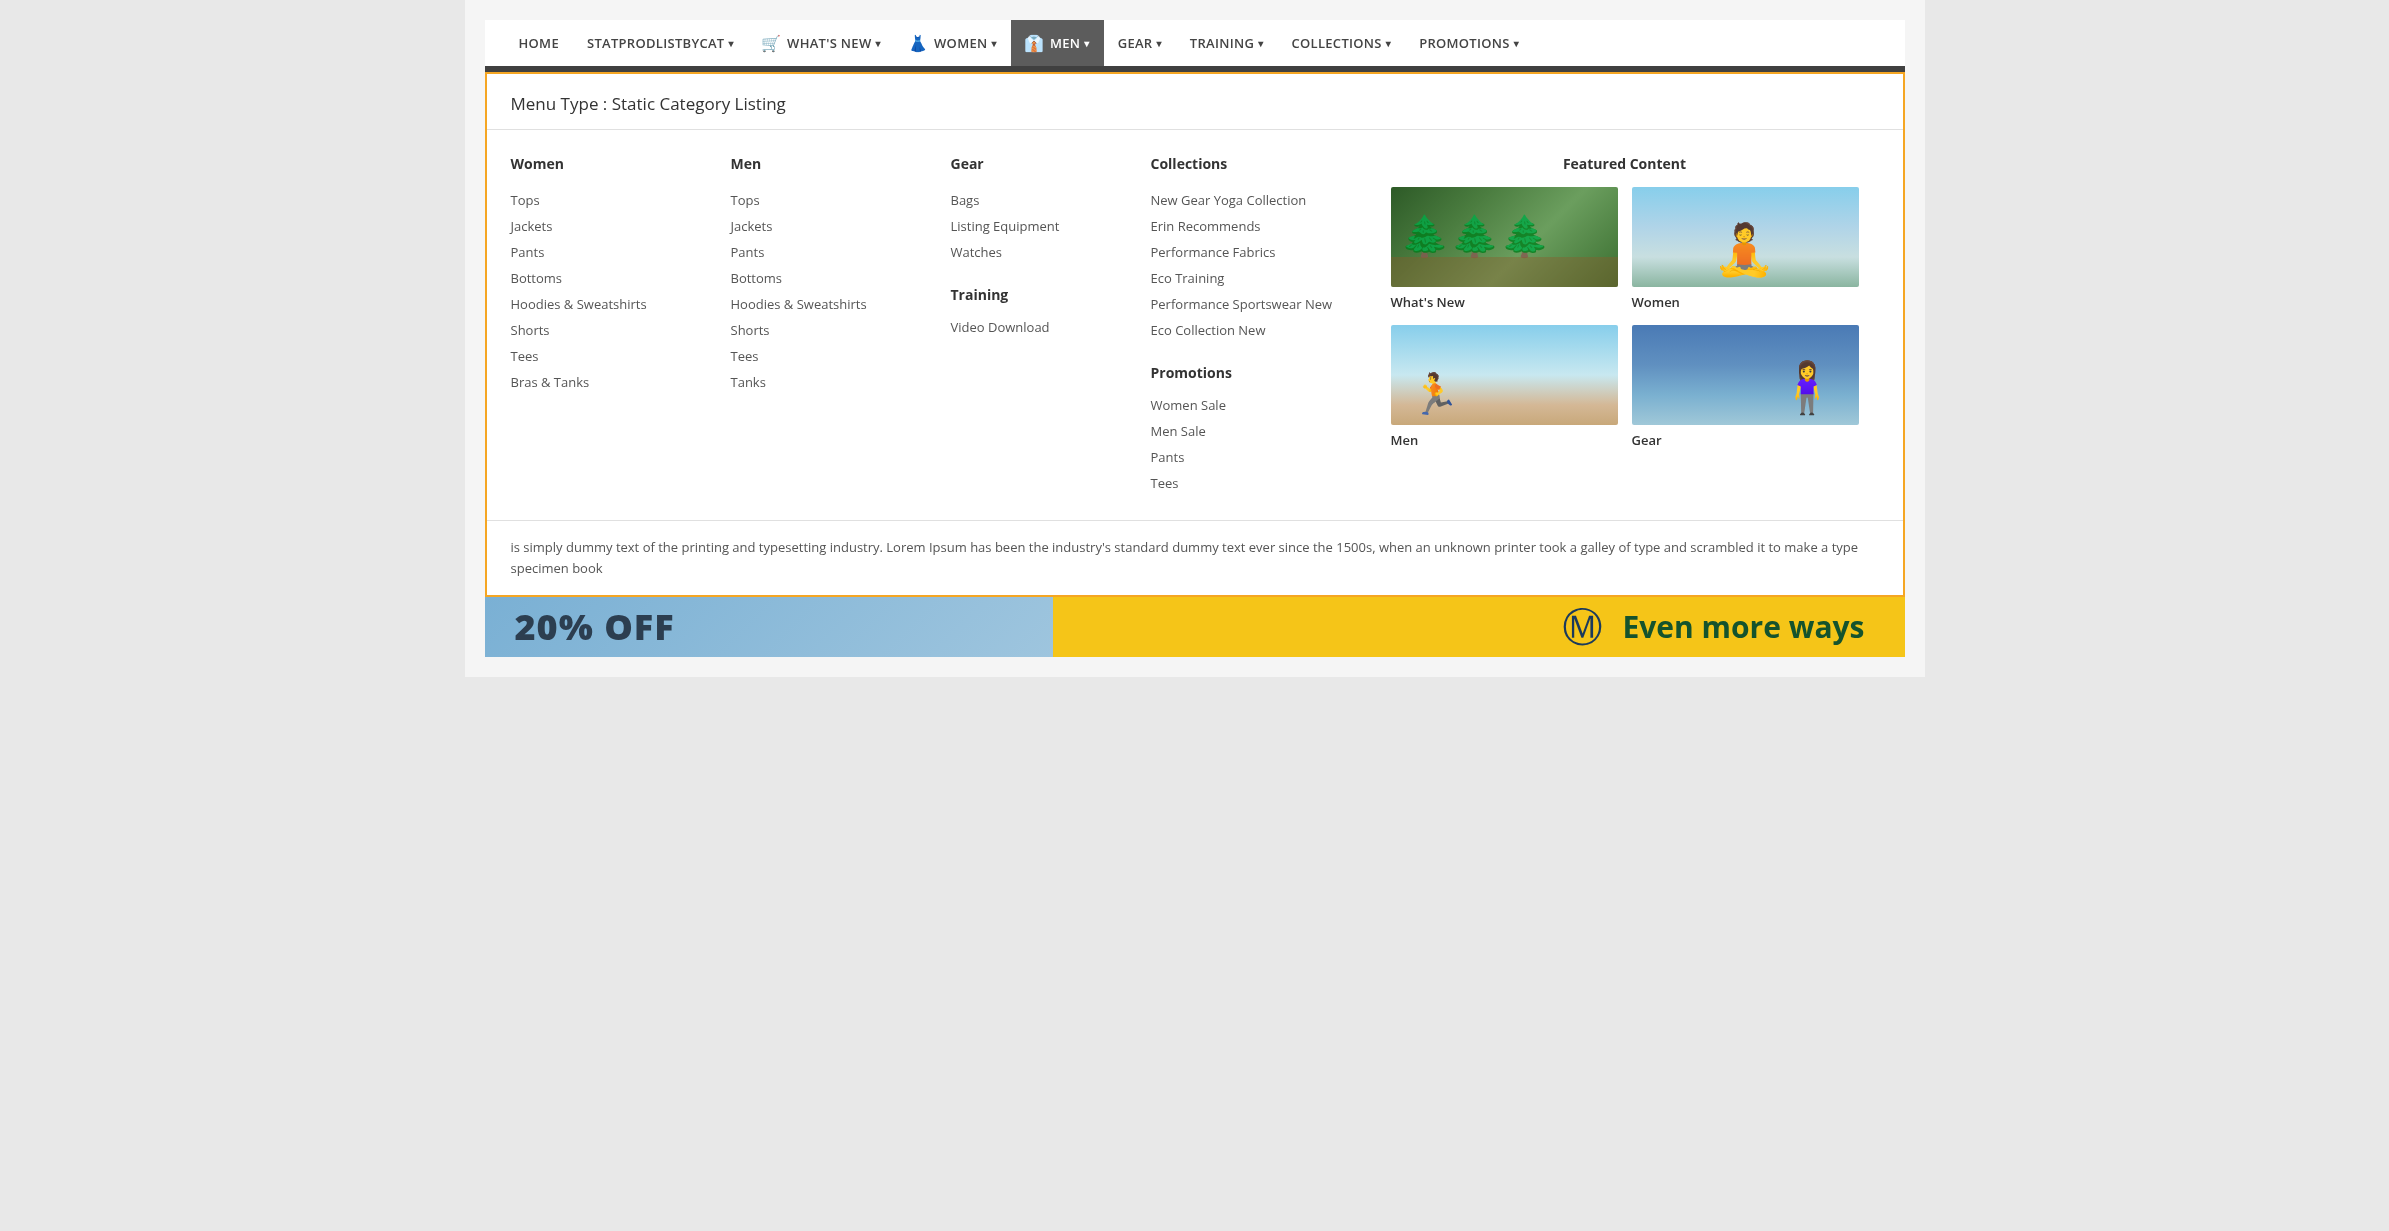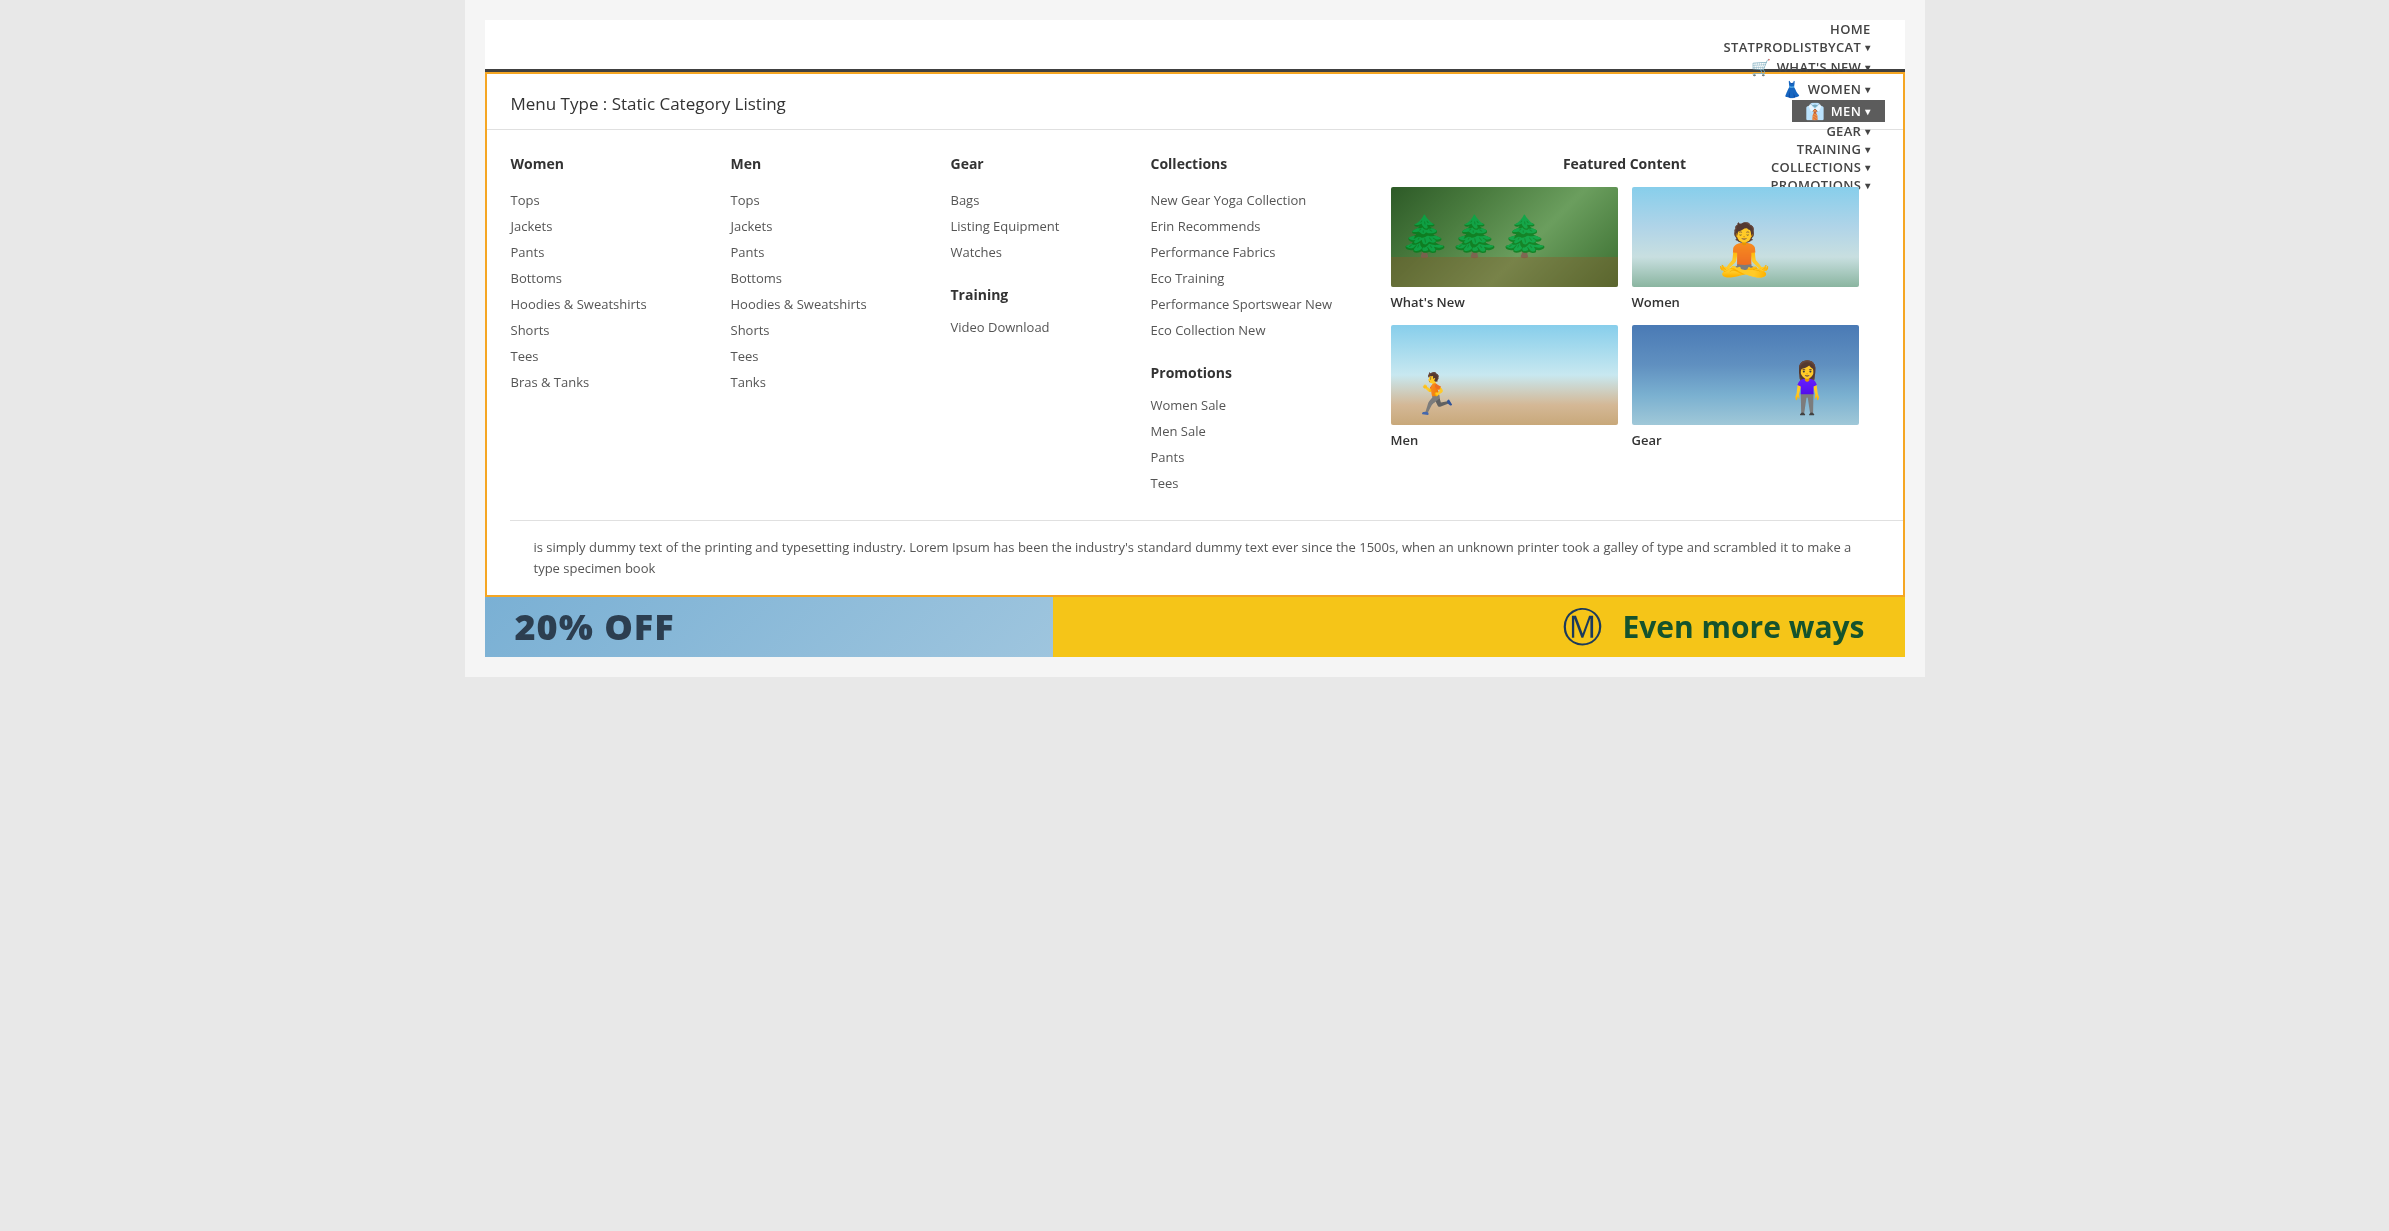--- a/index.html
+++ b/index.html
@@ -13,26 +13,25 @@
     .page-wrapper {
       max-width: 1460px;
       margin: 0 auto;
       background: #f5f5f5;
       padding: 20px;
     }
 
     
     .nav-bar {
       background: #fff;
-      border-bottom: 3px solid #404040;
-      display: flex;
-      align-items: flex-end;
+      border-bottom: 6px solid #404040;
+      display: flex;
+      align-items: flex-start;
       padding: 0 20px;
       height: 52px;
-      flex-direction: column;
     }
 
     .nav-item {
       display: flex;
       align-items: center;
       padding: 0 14px;
       height: 100%;
       font-size: 13px;
       font-weight: 600;
       color: #444;
@@ -235,21 +234,20 @@
       margin-top: 6px;
     }
 
     
     .panel-footer-text {
       padding: 16px 24px;
       border-top: 1px solid #e0e0e0;
       font-size: 13px;
       color: #555;
       line-height: 1.6;
-      margin-left: 23px;
     }
 
     
     .bottom-banners {
       display: flex;
       height: 60px;
       margin-top: 0;
       overflow: hidden;
     }
 

